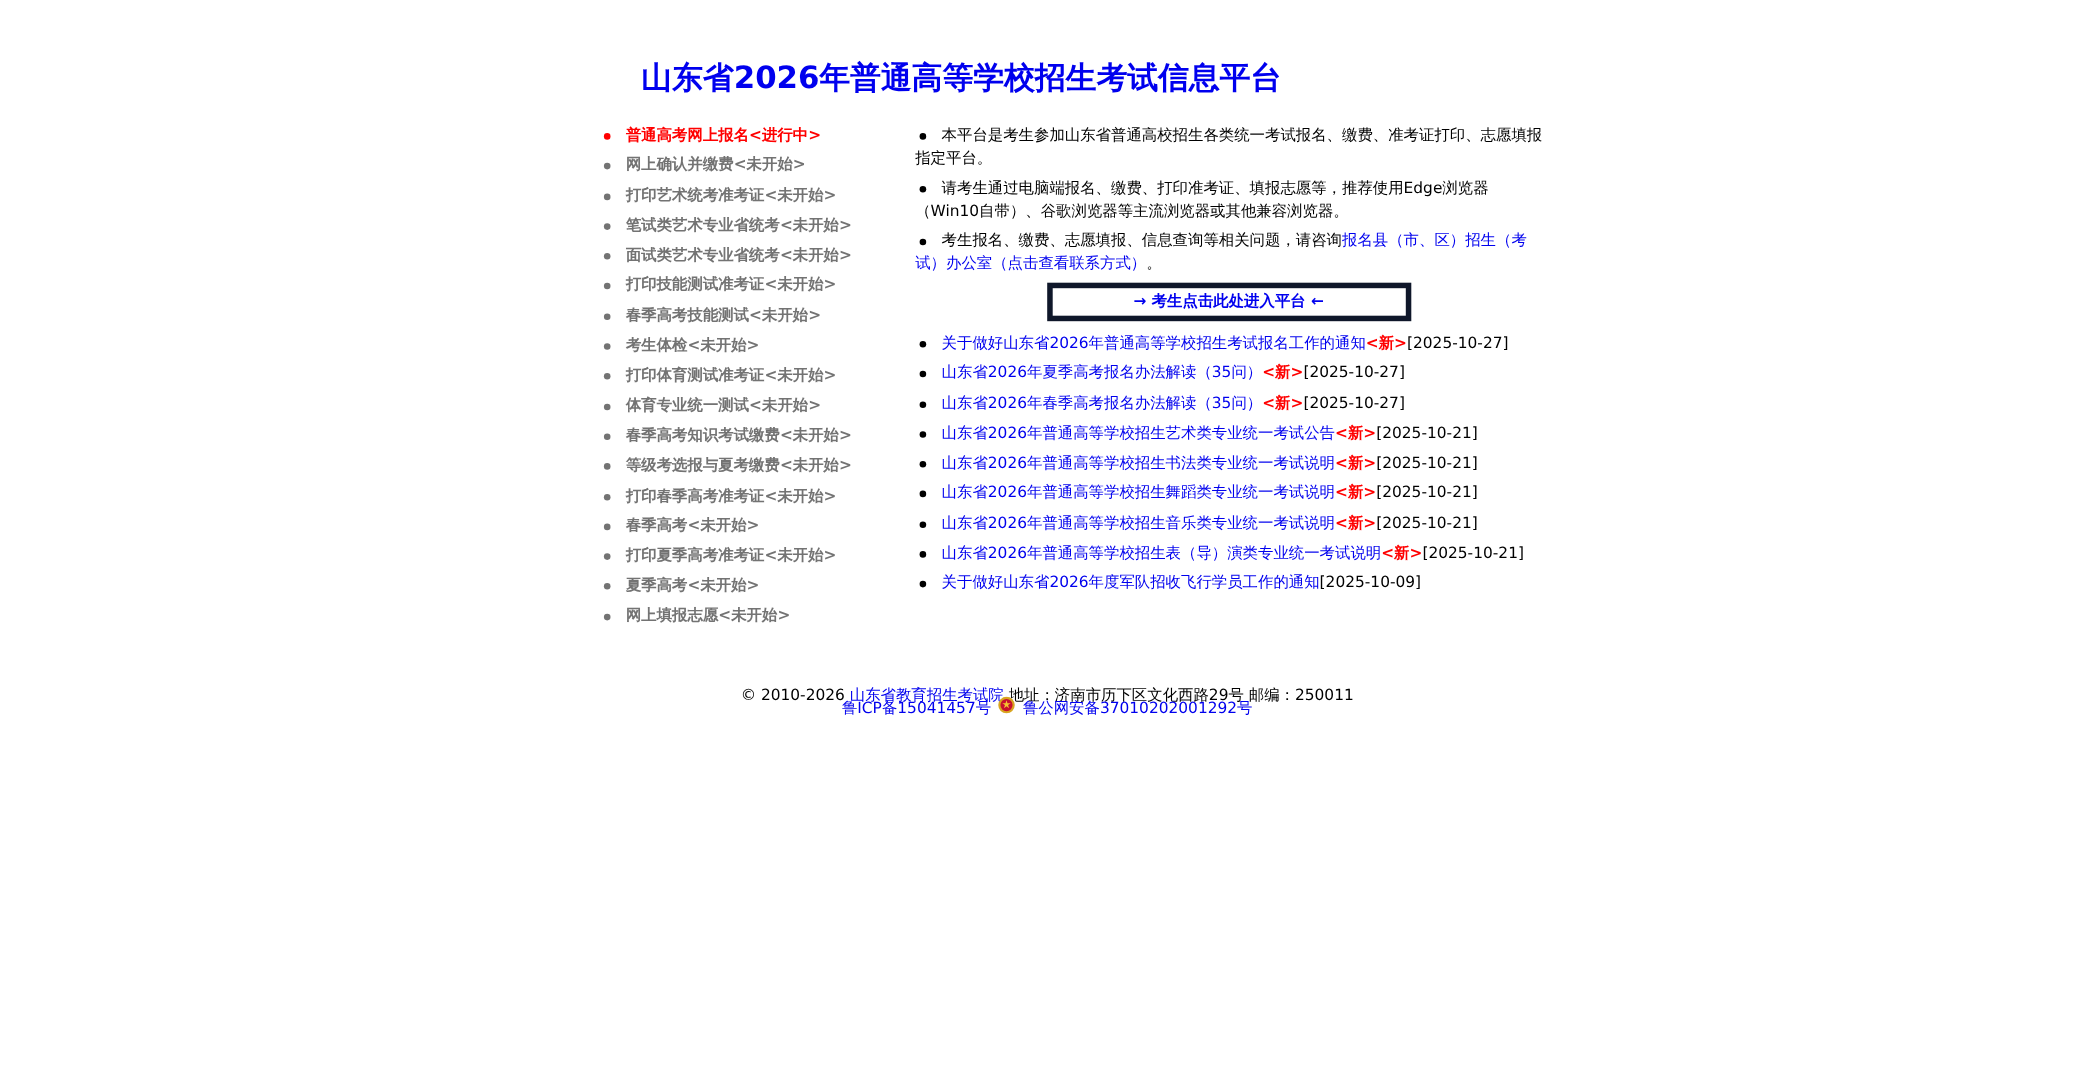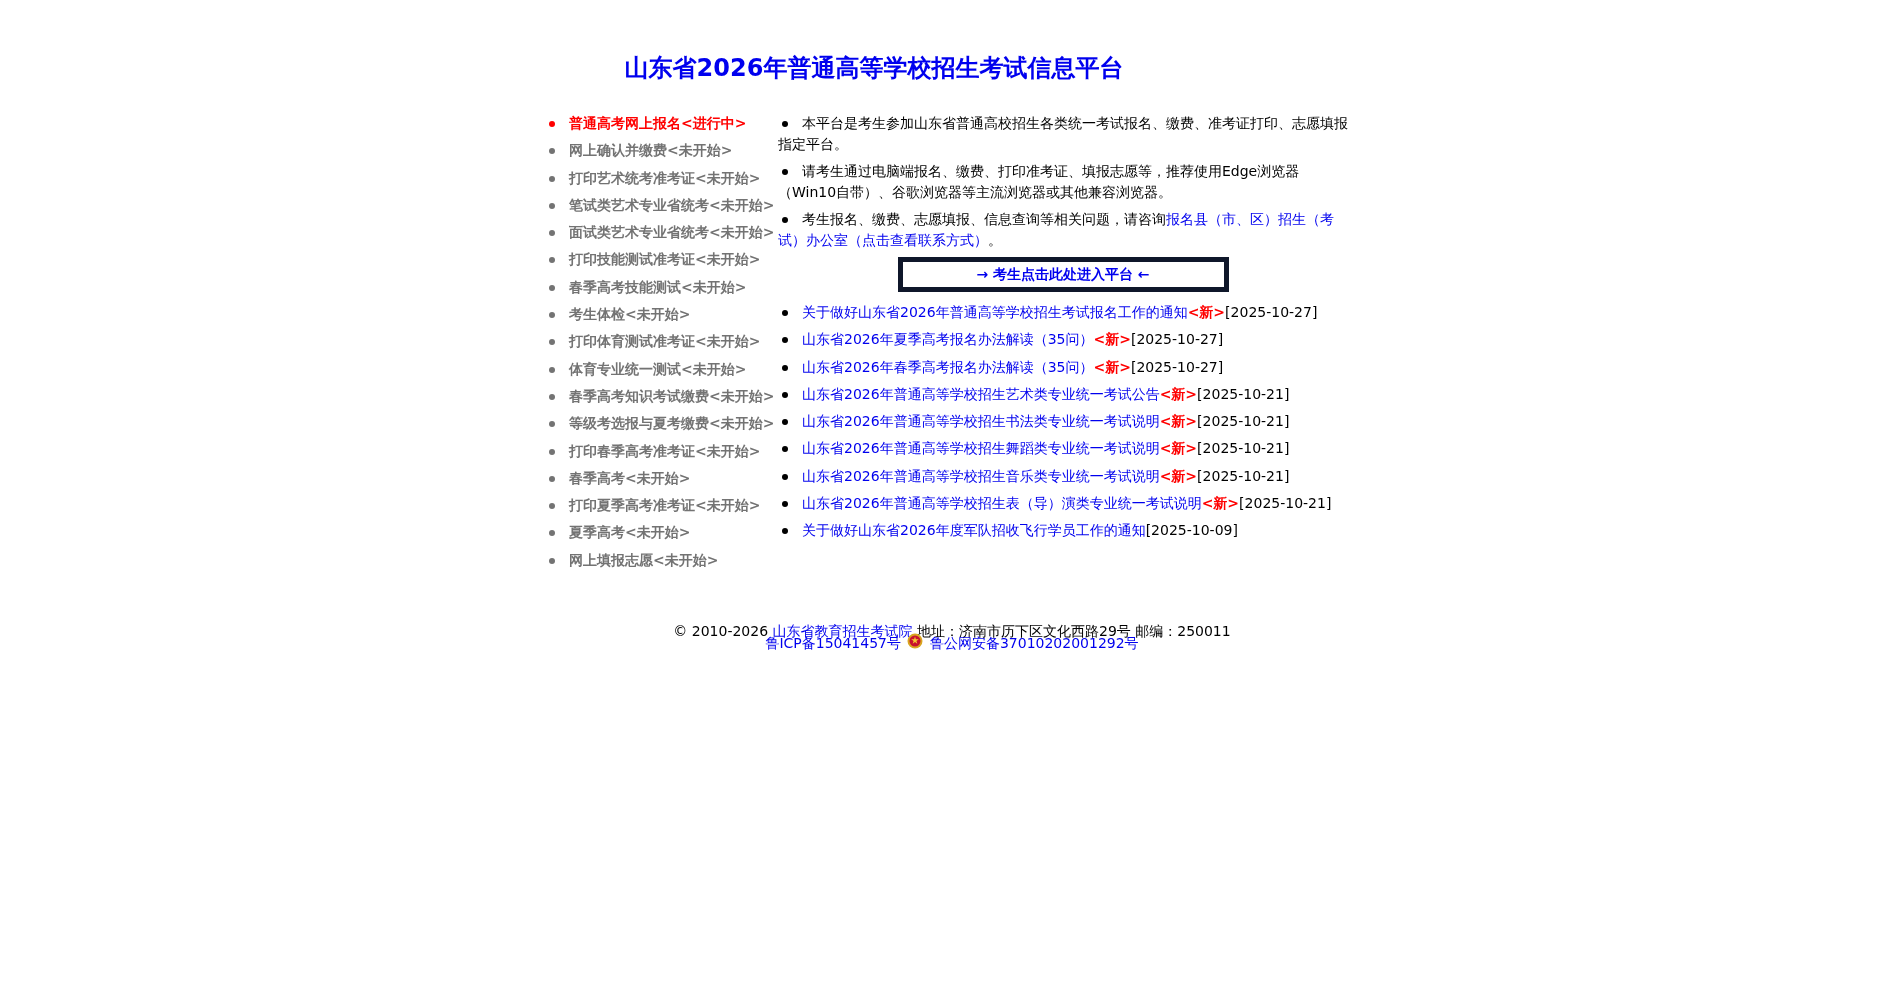--- a/index.html
+++ b/index.html
@@ -17,21 +17,21 @@
       position: relative;
       width: 1904px;
       height: 985px;
     }
     .title {
       position: absolute;
       left: 0;
       top: 52px;
       width: 1748px;
       text-align: center;
-      font-size: 24px;
+      font-size: 28px;
       font-weight: bold;
       color: #0000ee;
       letter-spacing: 0px;
     }
     .left-col {
       position: absolute;
       left: 545px;
       top: 113px;
       width: 245px;
     }
@@ -58,21 +58,21 @@
       width: 6px;
       height: 6px;
       border-radius: 50%;
       background: currentColor;
     }
     .left-col li.active { color: #ff0000; }
     .left-col li.inactive { color: #737373; }
 
     .right-col {
       position: absolute;
-      left: 778px;
+      left: 832px;
       top: 113px;
       width: 572px;
     }
     .intro {
       list-style: none;
       margin: 0;
       padding: 0;
     }
     .intro li {
       position: relative;

